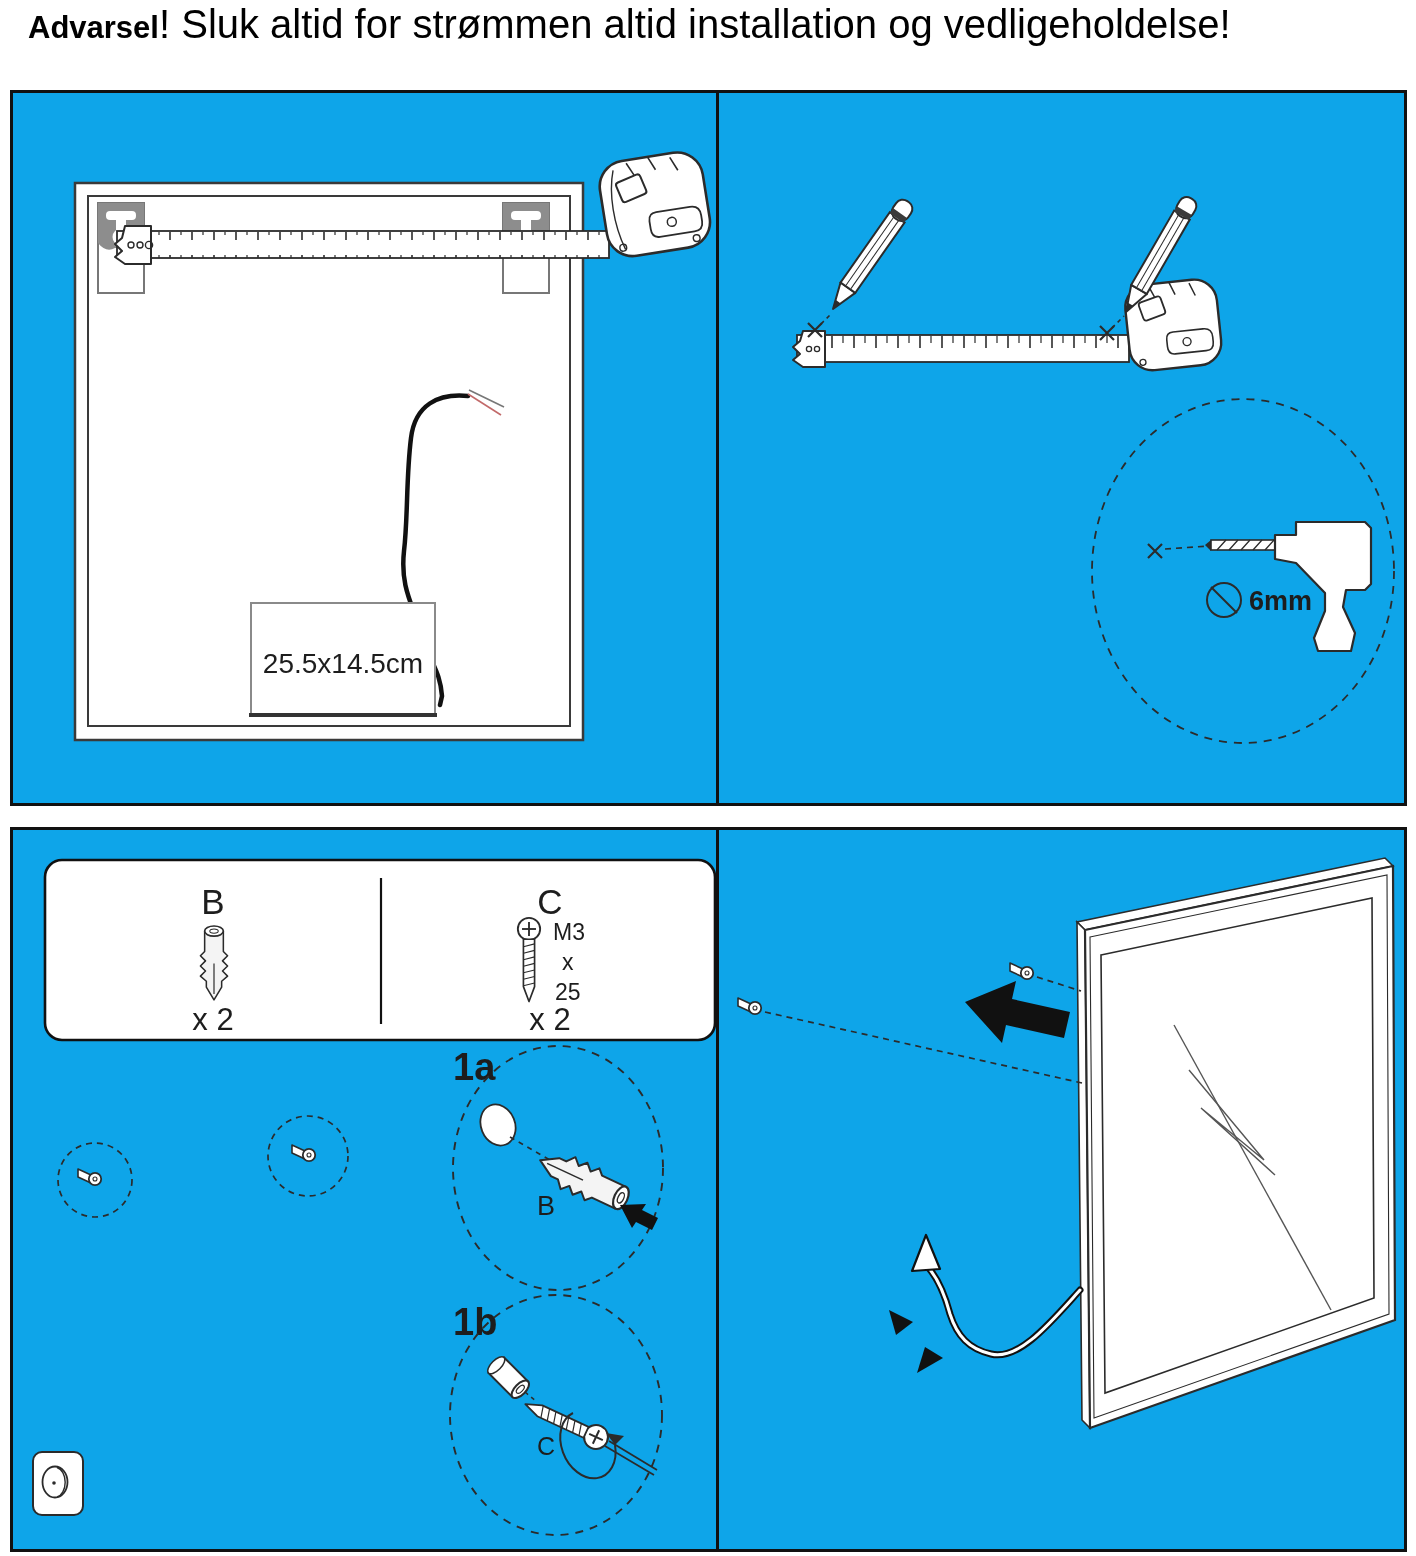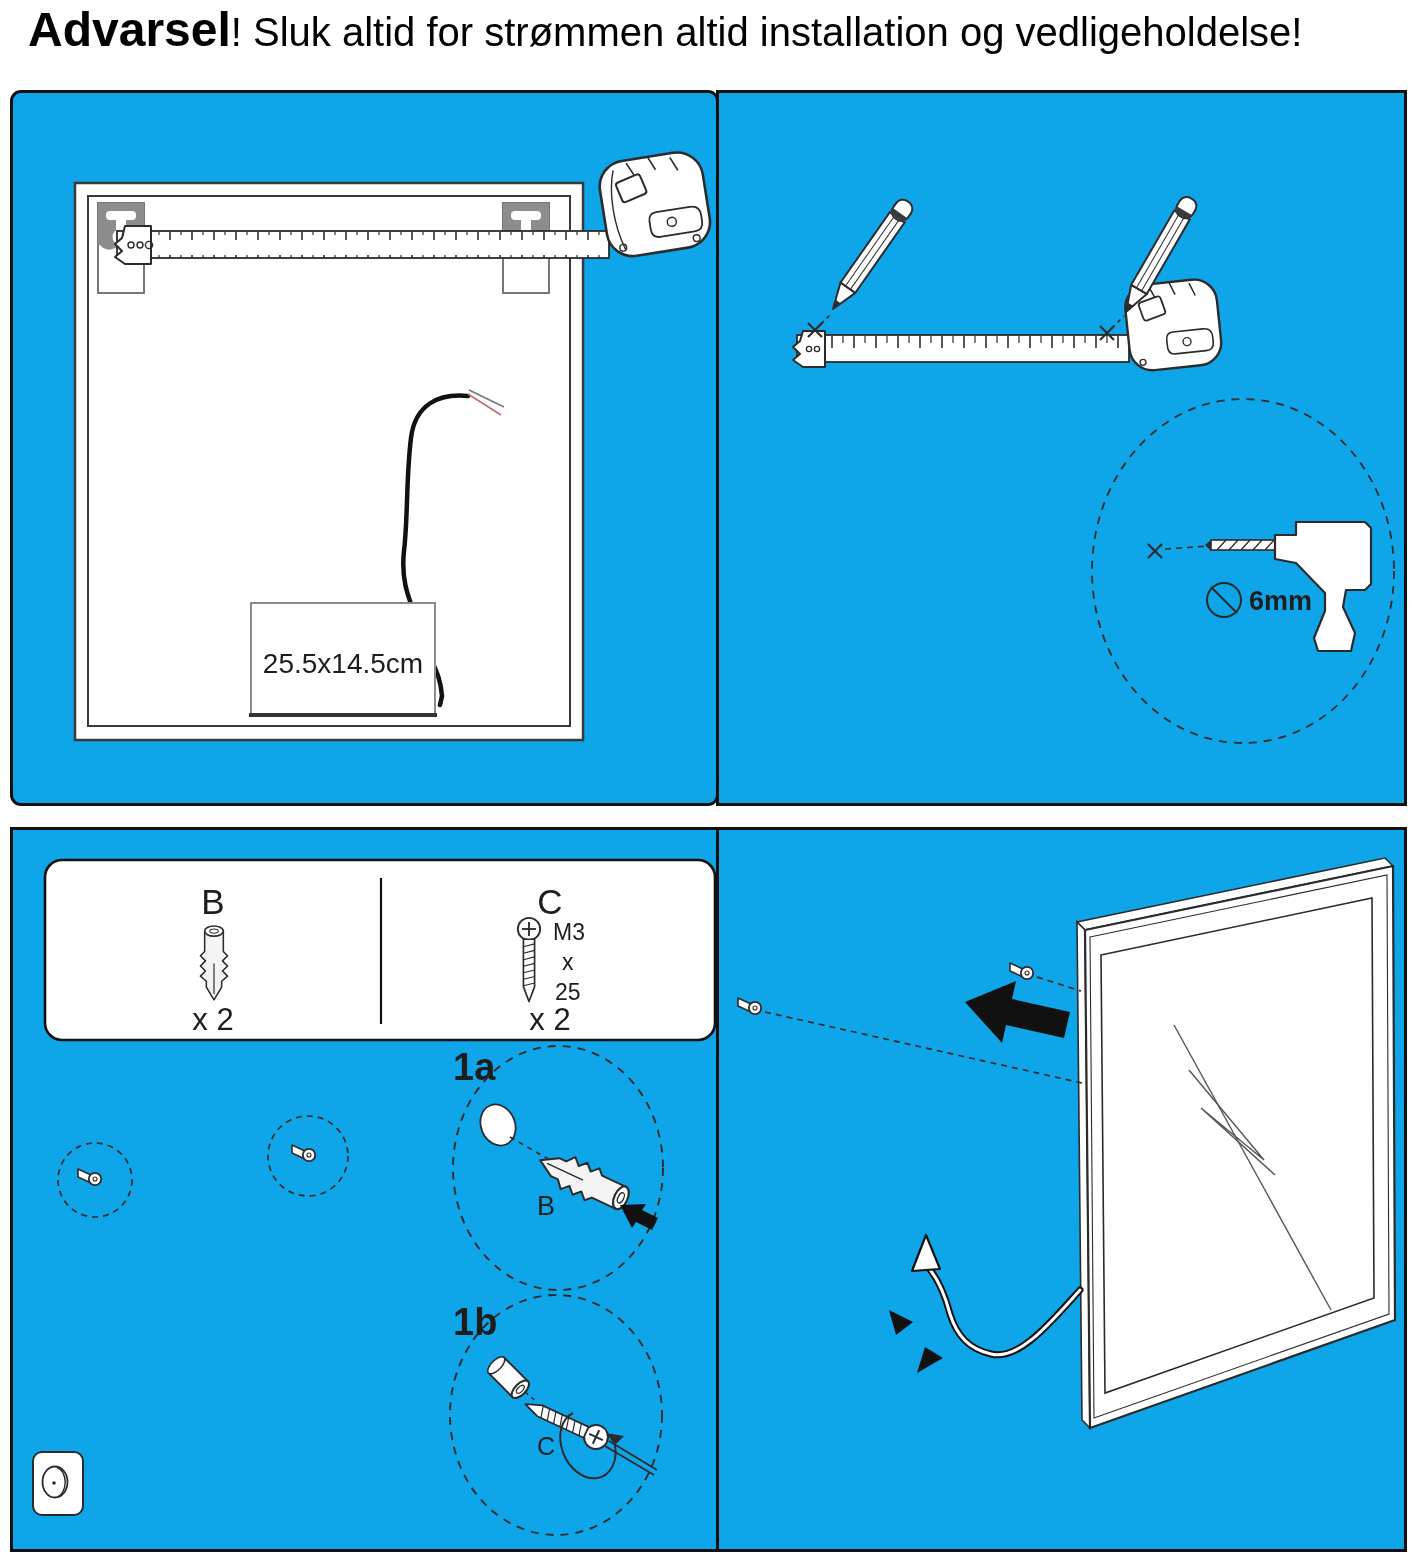--- a/index.html
+++ b/index.html
@@ -1,22 +1,22 @@
 <!DOCTYPE html>
 <html><head>
 <meta charset="utf-8">
 <style>
   html,body{margin:0;padding:0;background:#fff;}
   .page{position:relative;width:1416px;height:1556px;background:#fff;
         font-family:"Liberation Sans",sans-serif;overflow:hidden;}
   .title{position:absolute;left:28px;top:2px;margin:0;color:#000;white-space:nowrap;
          font-weight:normal;font-size:40px;letter-spacing:0px;}
-  .title .b{font-weight:bold;font-size:48px;}
+  .title .b{font-weight:bold;font-size:31px;}
   .panel{position:absolute;border:3px solid #111;background:#0ea5e9;box-sizing:border-box;}
-  .p1{left:10px;top:90px;width:709px;height:716px;border-radius:11px;}
+  .p1{left:10px;top:90px;width:709px;height:716px;}
   .p2{left:716px;top:90px;width:691px;height:716px;}
   .p3{left:10px;top:827px;width:709px;height:725px;}
   .p4{left:716px;top:827px;width:691px;height:725px;}
   svg{display:block;}
   text{font-family:"Liberation Sans",sans-serif;fill:#1d1d1d;}
 </style>
 </head>
 <body>
 
 <div class="page">

